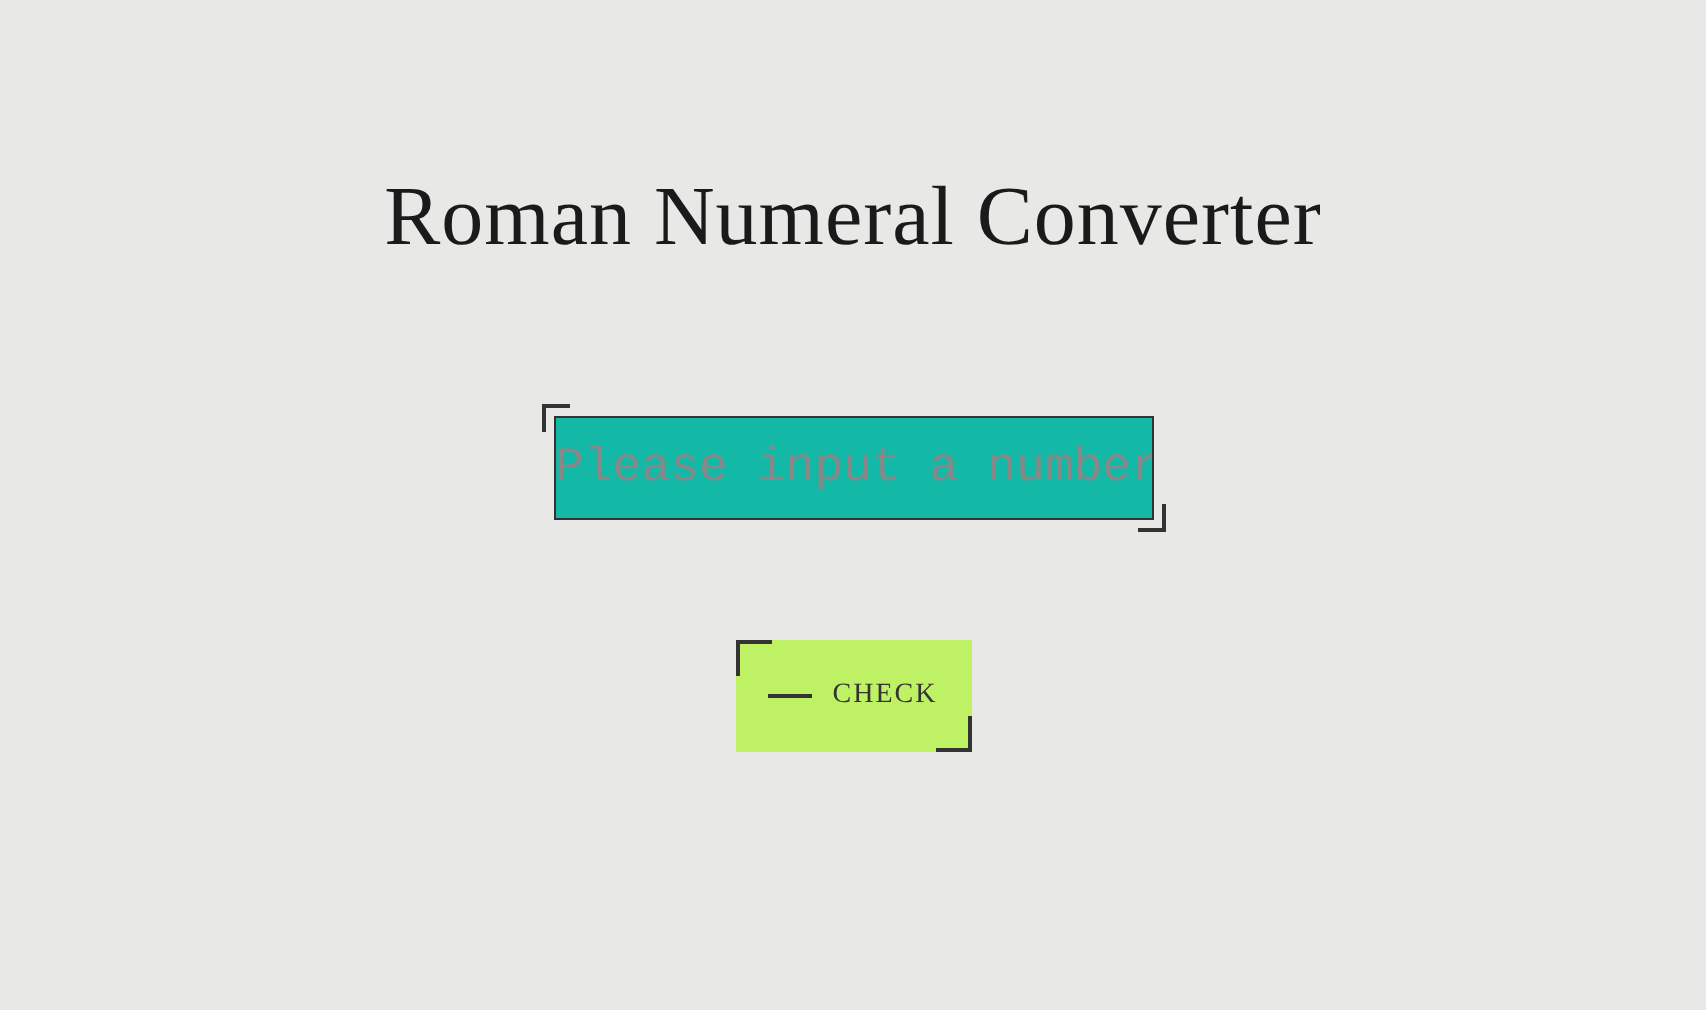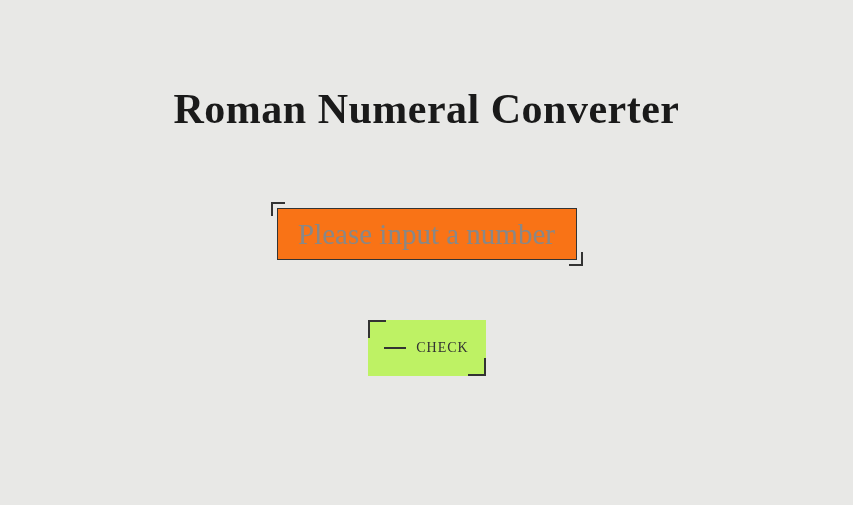--- a/index.html
+++ b/index.html
@@ -12,38 +12,38 @@
       height: 505px;
       background-color: #e8e8e6;
       font-family: Georgia, 'Times New Roman', serif;
       display: flex;
       flex-direction: column;
       align-items: center;
       padding-top: 85px;
     }
     .title {
       font-size: 42px;
-      font-weight: bold;
+      font-weight: normal;
       color: #1a1a1a;
       letter-spacing: 0.5px;
       margin-bottom: 75px;
     }
     .input-wrapper {
       position: relative;
       width: 300px;
       height: 52px;
       margin-bottom: 60px;
     }
     .number-input {
       width: 100%;
       height: 100%;
       border: 1.5px solid #333;
-      background-color: #f97316;
-      font-family: Liberation Serif, serif;
-      font-size: 29px;
+      background-color: #14b8a6;
+      font-family: Liberation Mono, monospace;
+      font-size: 24px;
       text-align: center;
       color: #333;
       outline: none;
     }
     .number-input::placeholder {
       color: #888;
       font-style: normal;
     }
     .corner-tl {
       position: absolute;

